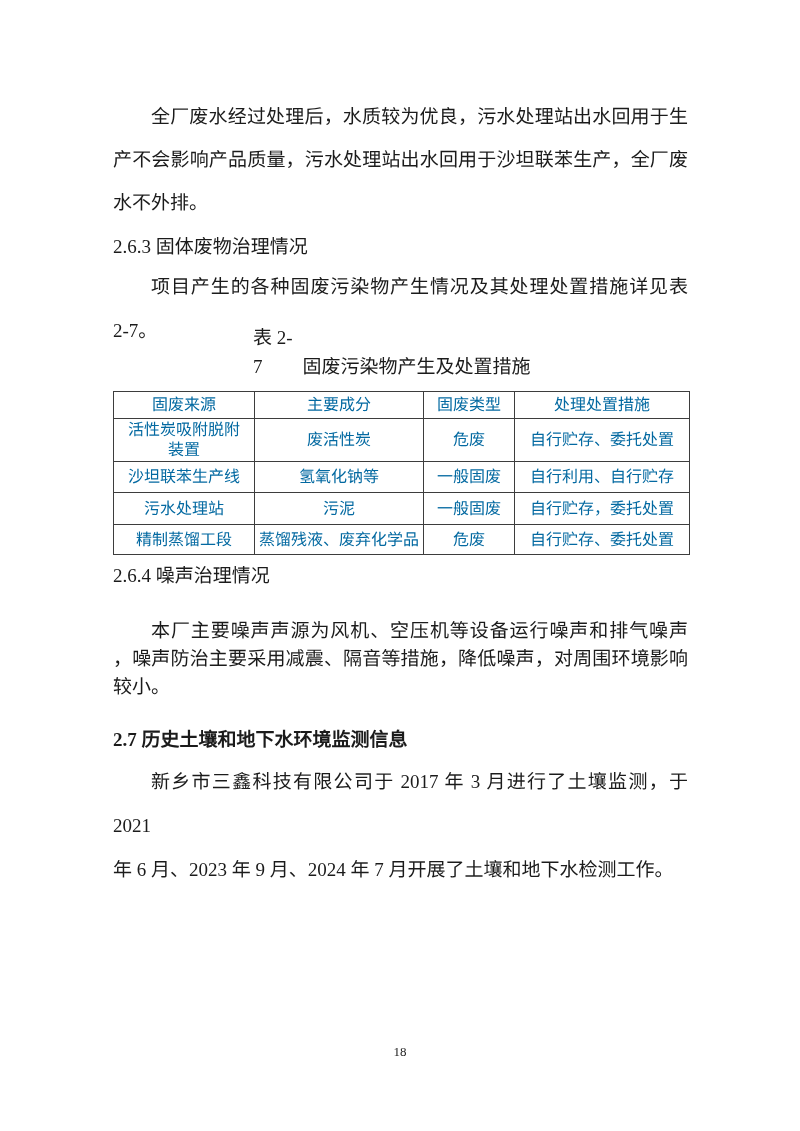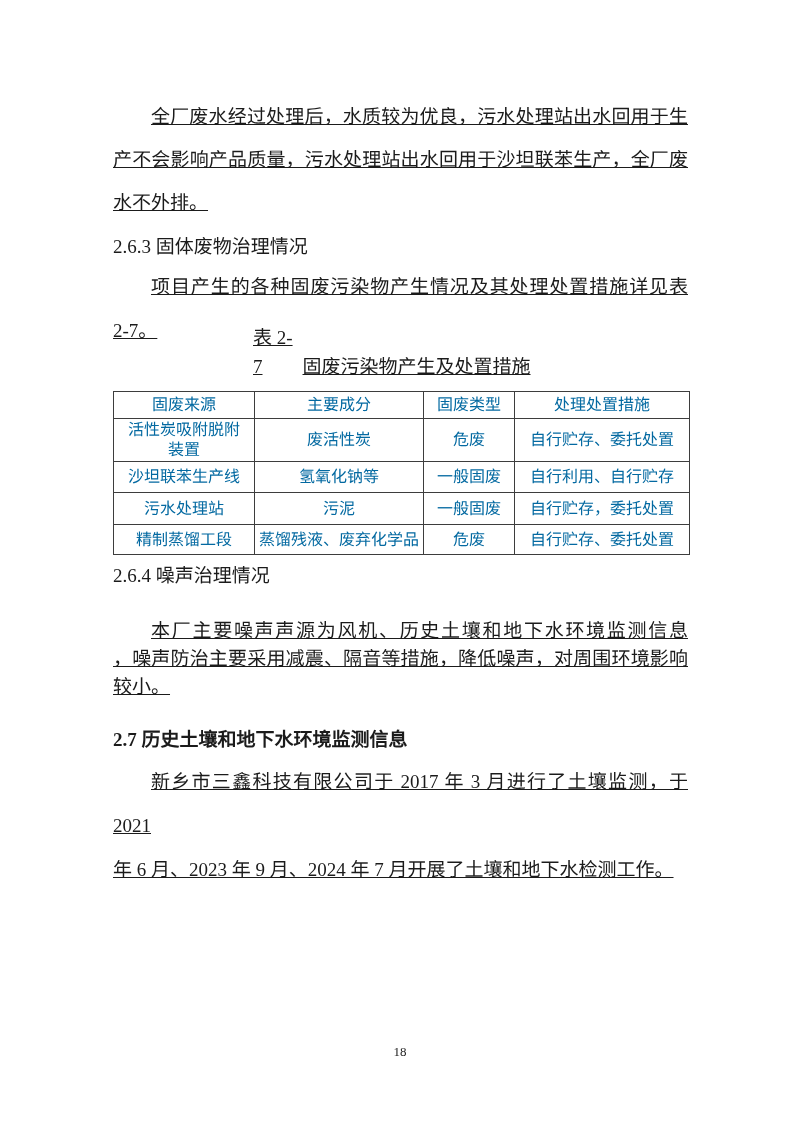--- a/index.html
+++ b/index.html
@@ -15,21 +15,21 @@
     font-family: "Liberation Serif", "DejaVu Serif", serif;
     color: #1b1b1b;
     overflow: hidden;
   }
   .para {
     position: absolute;
     left: 113px;
     width: 575px;
     font-size: 19px;
   }
-  .line { display: block; text-decoration: underline; }
+  .line { display: block; }
   .jl {
     text-align: justify;
     text-align-last: justify;
   }
   .ind { text-indent: 38px; }
   .heading {
     position: absolute;
     left: 113px;
     width: 575px;
     font-size: 19px;
@@ -135,21 +135,21 @@
         <td>蒸馏残液、废弃化学品</td>
         <td>危废</td>
         <td>自行贮存、委托处置</td>
       </tr>
     </tbody>
   </table>
 
   <div class="heading" style="top:562px">2.6.4 噪声治理情况</div>
 
   <div class="para" style="top:617px; line-height:28px">
-    <div class="line jl ind">本厂主要噪声声源为风机、历史土壤和地下水环境监测信息</div>
+    <div class="line jl ind">本厂主要噪声声源为风机、空压机等设备运行噪声和排气噪声</div>
     <div class="line jl">，噪声防治主要采用减震、隔音等措施，降低噪声，对周围环境影响</div>
     <div class="line">较小。</div>
   </div>
 
   <div class="heading bold" style="top:726px">2.7 历史土壤和地下水环境监测信息</div>
 
   <div class="para" style="top:760px; line-height:44px">
     <div class="line jl ind">新乡市三鑫科技有限公司于 2017 年 3 月进行了土壤监测，于 2021</div>
     <div class="line">年 6 月、2023 年 9 月、2024 年 7 月开展了土壤和地下水检测工作。</div>
   </div>

